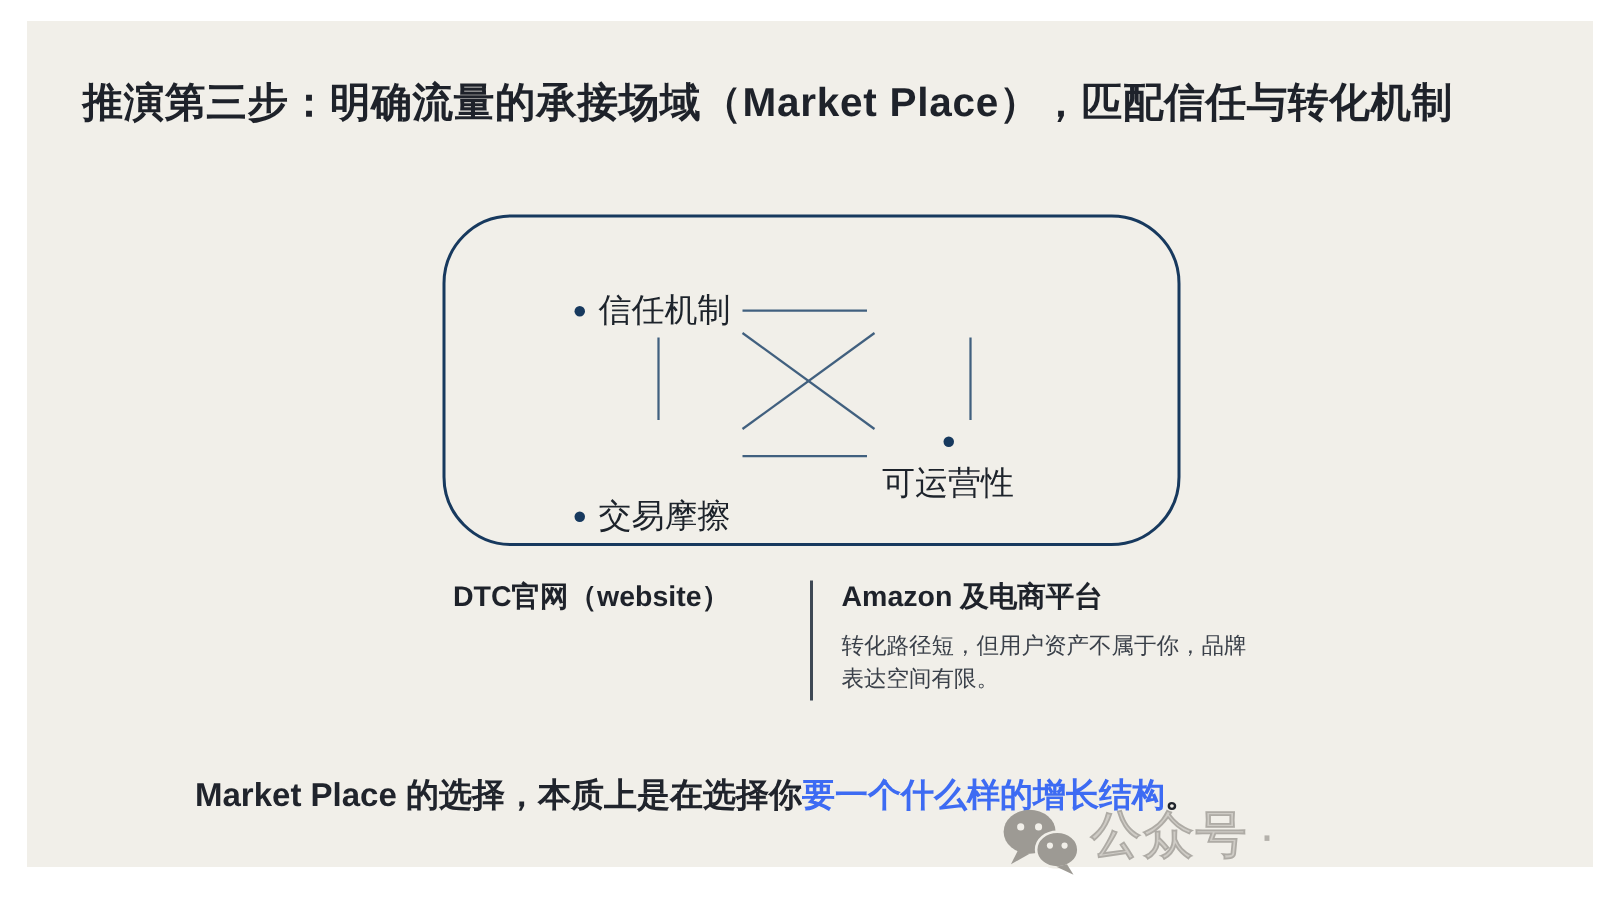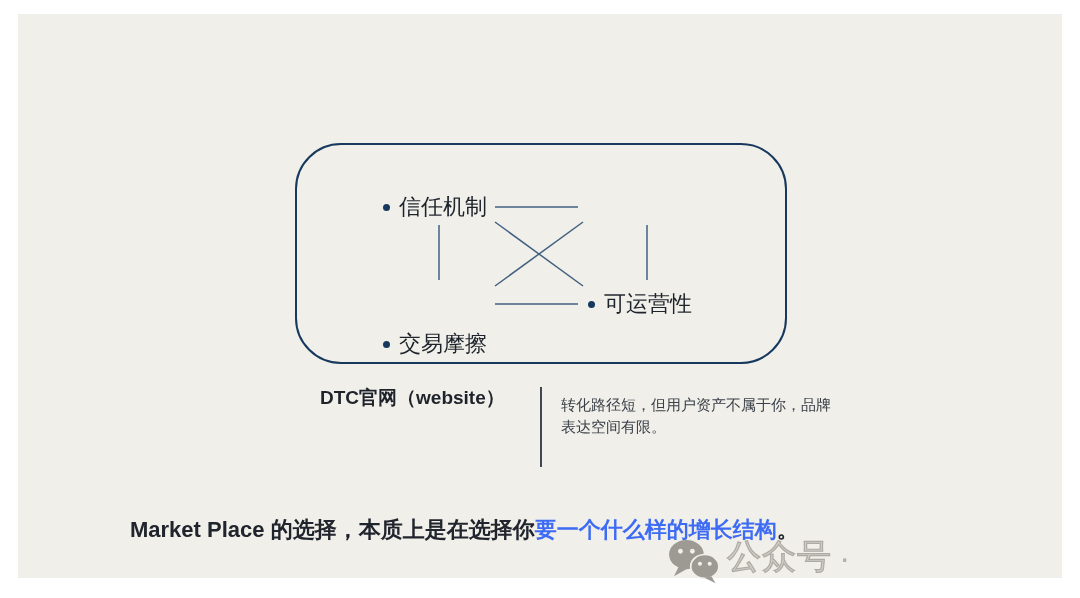--- a/index.html
+++ b/index.html
@@ -46,36 +46,36 @@
   .node {
     position: absolute;
     display: flex;
     align-items: center;
     gap: 9px;
     height: 26px;
   }
   .node-tl { left: 86px;  top: 49px; }
   .node-tr { left: 291px; top: 49px; }
   .node-bl { left: 86px;  top: 146px; margin-top: 40px; }
-  .node-br { left: 291px; top: 146px; }
+  .node-br { left: 291px; top: 146px; flex-direction: column; }
   .dot {
     width: 7px; height: 7px;
     border-radius: 50%;
     background: #17395e;
     flex: 0 0 auto;
   }
   .node-label {
     font-size: 22px;
     font-weight: 500;
     color: #1d232b;
     white-space: nowrap;
   }
   
   .col { position: absolute; top: 371px; }
-  .col-left  { left: 302px; width: 215px; }
+  .col-left  { left: 284px; width: 215px; }
   .col-right { left: 543px; width: 276px; }
   .col-heading {
     font-size: 19px;
     font-weight: 700;
     color: #1e222a;
     white-space: nowrap;
   }
   .col-body {
     margin-top: 9px;
     font-size: 15px;
@@ -120,20 +120,21 @@
     white-space: nowrap;
   }
   .wm-name { letter-spacing: 0.5px; }
 </style>
 </head>
 <body>
 
 <div class="page">
   <div class="slide">
 
+    <h1 class="title">推演第三步：明确流量的承接场域（Market Place），匹配信任与转化机制</h1>
 
     <div class="diagram">
       <svg class="connections" viewBox="0 0 492 221" xmlns="http://www.w3.org/2000/svg">
         <line x1="200" y1="64" x2="283" y2="64" stroke="#41607f" stroke-width="1.5"></line>
         <line x1="200" y1="161" x2="283" y2="161" stroke="#41607f" stroke-width="1.5"></line>
         <line x1="144" y1="82" x2="144" y2="137" stroke="#41607f" stroke-width="1.5"></line>
         <line x1="352" y1="82" x2="352" y2="137" stroke="#41607f" stroke-width="1.5"></line>
         <line x1="200" y1="79" x2="288" y2="143" stroke="#41607f" stroke-width="1.5"></line>
         <line x1="288" y1="79" x2="200" y2="143" stroke="#41607f" stroke-width="1.5"></line>
       </svg>
@@ -152,20 +153,21 @@
       </div>
     </div>
 
     <div class="col col-left">
       <div class="col-heading">DTC官网（website）</div>
     </div>
 
     <div class="col-divider"></div>
 
     <div class="col col-right">
+      <div class="col-heading">Amazon 及电商平台</div>
       <div class="col-body">转化路径短，但用户资产不属于你，品牌表达空间有限。</div>
     </div>
 
     <div class="conclusion">
       <span>Market Place 的选择，本质上是在选择你</span><span class="hl">要一个什么样的增长结构</span><span>。</span>
     </div>
 
     <div class="watermark">
       <svg class="wechat-icon" viewBox="0 0 48 42" xmlns="http://www.w3.org/2000/svg">
         <g fill="#9d9a94">

